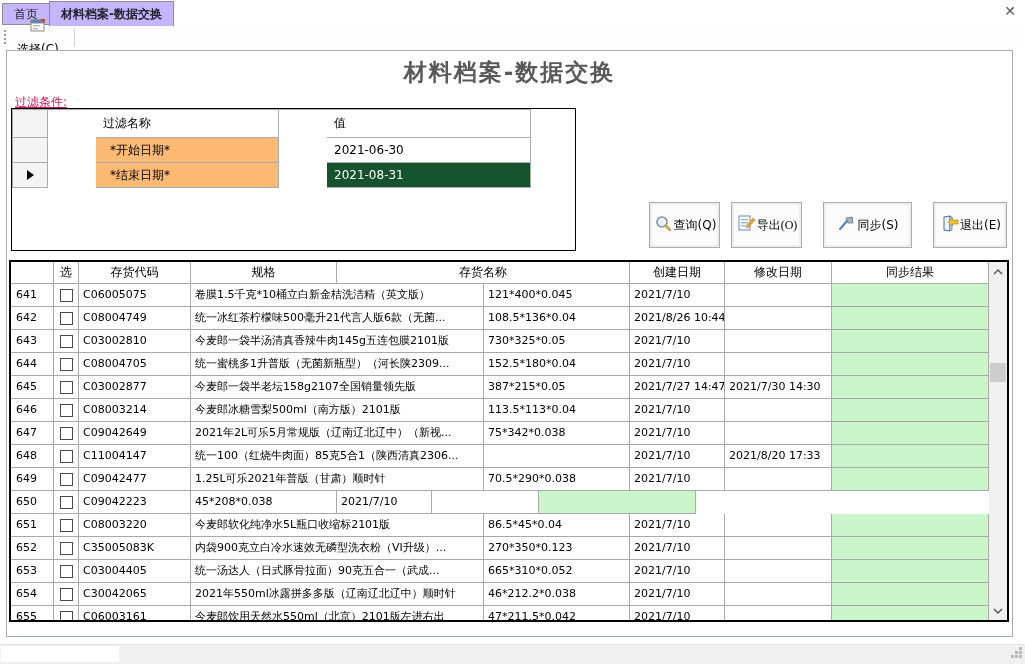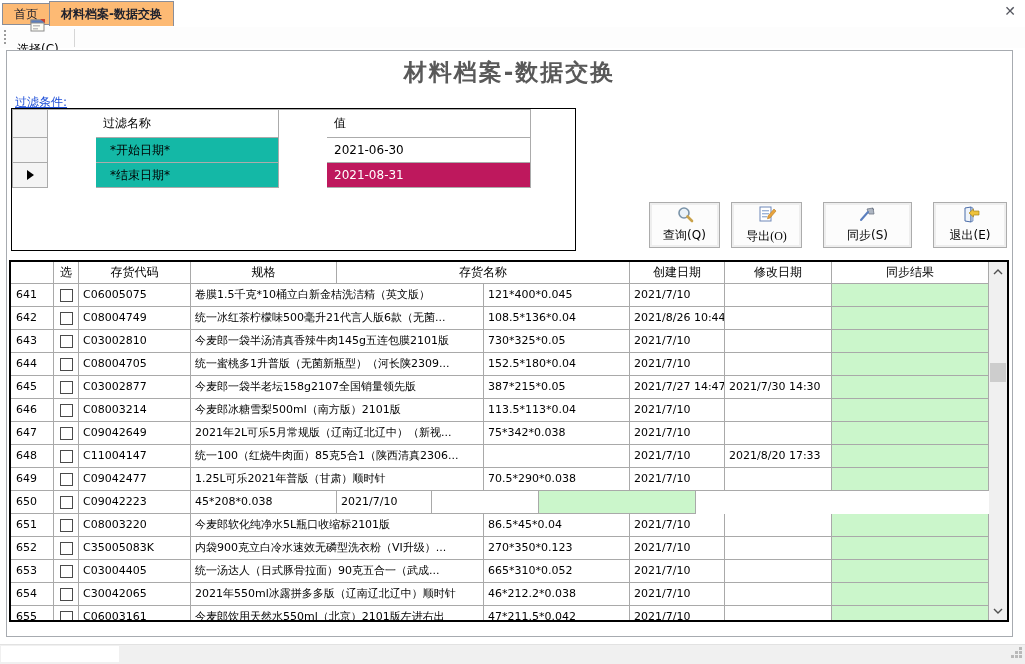--- a/index.html
+++ b/index.html
@@ -1,55 +1,55 @@
 <!DOCTYPE html>
 <html><head>
 <meta charset="utf-8">
 <style>
   * { margin:0; padding:0; box-sizing:border-box; }
   html,body { width:1025px; height:664px; overflow:hidden; }
   body { position:relative; background:#FFF; font-family:"DejaVu Sans", sans-serif; font-size:12px; color:#000; }
 
   
-  .tab { position:absolute; display:flex; align-items:center; padding:0 11px; background:#fdba74;
+  .tab { position:absolute; display:flex; align-items:center; padding:0 11px; background:#c4b5fd;
          border:1px solid #8A8E99; color:#20222E; white-space:nowrap; cursor:default; }
   .tab-home { left:2px; top:3px; height:22px; }
   .tab-active { left:49px; top:1px; height:25px; border-bottom:none; z-index:2; font-weight:bold; }
   .close-btn { position:absolute; right:9px; top:3px; font-size:14px; font-weight:bold; color:#54565F; cursor:default; }
 
   
   .toolbar { position:absolute; left:0; top:27px; width:1025px; height:21px; display:flex; align-items:center; background:#FDFDFD; }
   .toolbar-grip { width:2px; height:16px; margin-left:4px;
         background:repeating-linear-gradient(#9B9B9B 0 2px, transparent 2px 4px); }
   .toolbar-btn { display:flex; align-items:center; gap:5px; padding:2px 5px; margin-left:6px;flex-direction:column; }
   .toolbar-sep { width:1px; height:18px; background:#D6D6D6; margin-left:10px; }
 
   
   .content { position:absolute; left:6px; top:50px; width:1007px; height:587px; background:#FFF; border:1px solid #A7ABB0; }
   .page-title { position:absolute; left:0; top:6px; width:100%; text-align:center;
         font-size:23px; font-weight:bold; color:#595959; letter-spacing:2px; }
-  .filter-label { position:absolute; left:8px; top:43px; color:#1d4ed8; text-decoration:underline; }
+  .filter-label { position:absolute; left:8px; top:43px; color:#be185d; text-decoration:underline; }
 
   
   .filter-box { position:absolute; left:4px; top:57px; width:565px; height:143px; border:1px solid #000; background:#FFF; }
   .filter-grid { position:absolute; left:0; top:0; border-left:1px solid #ABABAB; border-top:1px solid #ABABAB; }
   .f-row { display:flex;gap:48px; }
   .f-cell { border-right:1px solid #ABABAB; border-bottom:1px solid #ABABAB; display:flex; align-items:center;
             padding:0 7px; overflow:hidden; white-space:nowrap; height:25px; background:#FFF; }
   .f-row.f-header .f-cell { height:28px; }
   .f-ind { width:35px; justify-content:center; padding:0; background:#F4F4F4; }
   .f-name { width:183px; }
   .f-value { width:204px; }
-  .f-label-cell { background:#14b8a6;padding-left:14px; }
-  .f-selected { background:#be185d; color:#FFF; }
+  .f-label-cell { background:#fdba74;padding-left:14px; }
+  .f-selected { background:#14532d; color:#FFF; }
   .tri { width:0; height:0; border-left:7px solid #000; border-top:5px solid transparent; border-bottom:5px solid transparent; }
 
   
   .action-btn { position:absolute; top:151px; height:46px; border:1px solid #ACACAC; background:#FCFCFC;
-        box-shadow:inset 0 0 0 2px #EEEEEE; display:flex; flex-direction:column; align-items:center;
+        box-shadow:inset 0 0 0 2px #EEEEEE; display:flex; align-items:center;
         justify-content:center; gap:1px; font-size:12px; cursor:default; }
   .btn-query { left:642px; width:71px; }
   .btn-export { left:724px; width:71px;font-family:Liberation Serif, serif; }
   .btn-sync  { left:816px; width:89px; }
   .btn-exit  { left:926px; width:74px; }
 
   
   .data-table { position:absolute; left:2px; top:209px; width:1000px; height:362px; border:2px solid #000; background:#FFF; overflow:hidden; }
   .grid { position:absolute; left:0; top:0; right:18px; bottom:0; overflow:hidden; }
   .thead, .trow { display:flex; }

